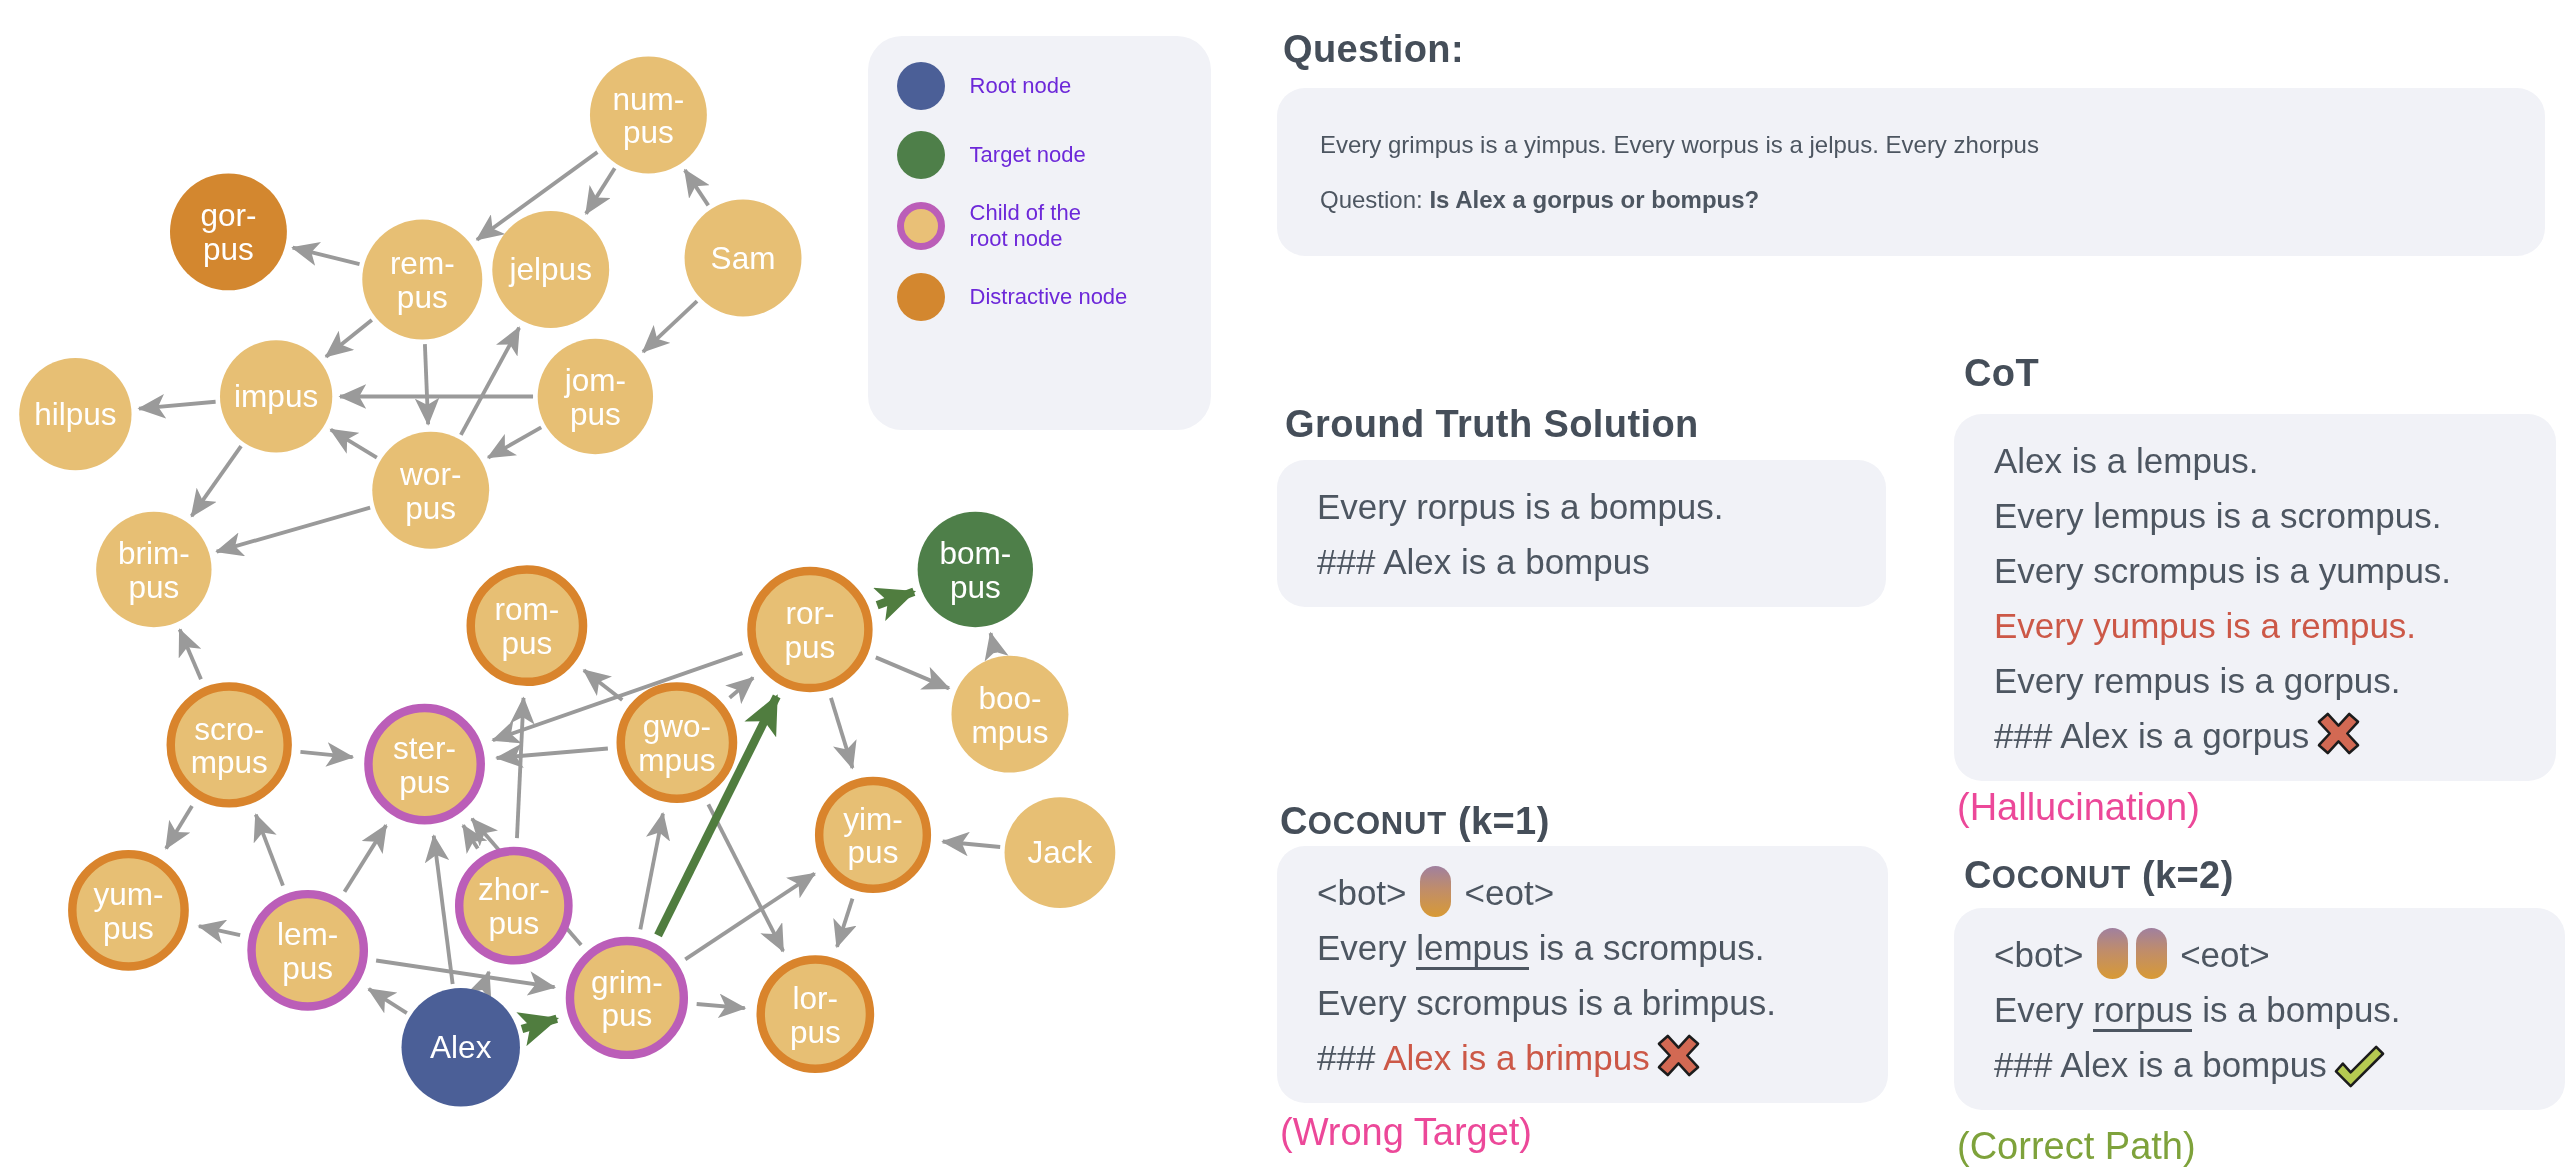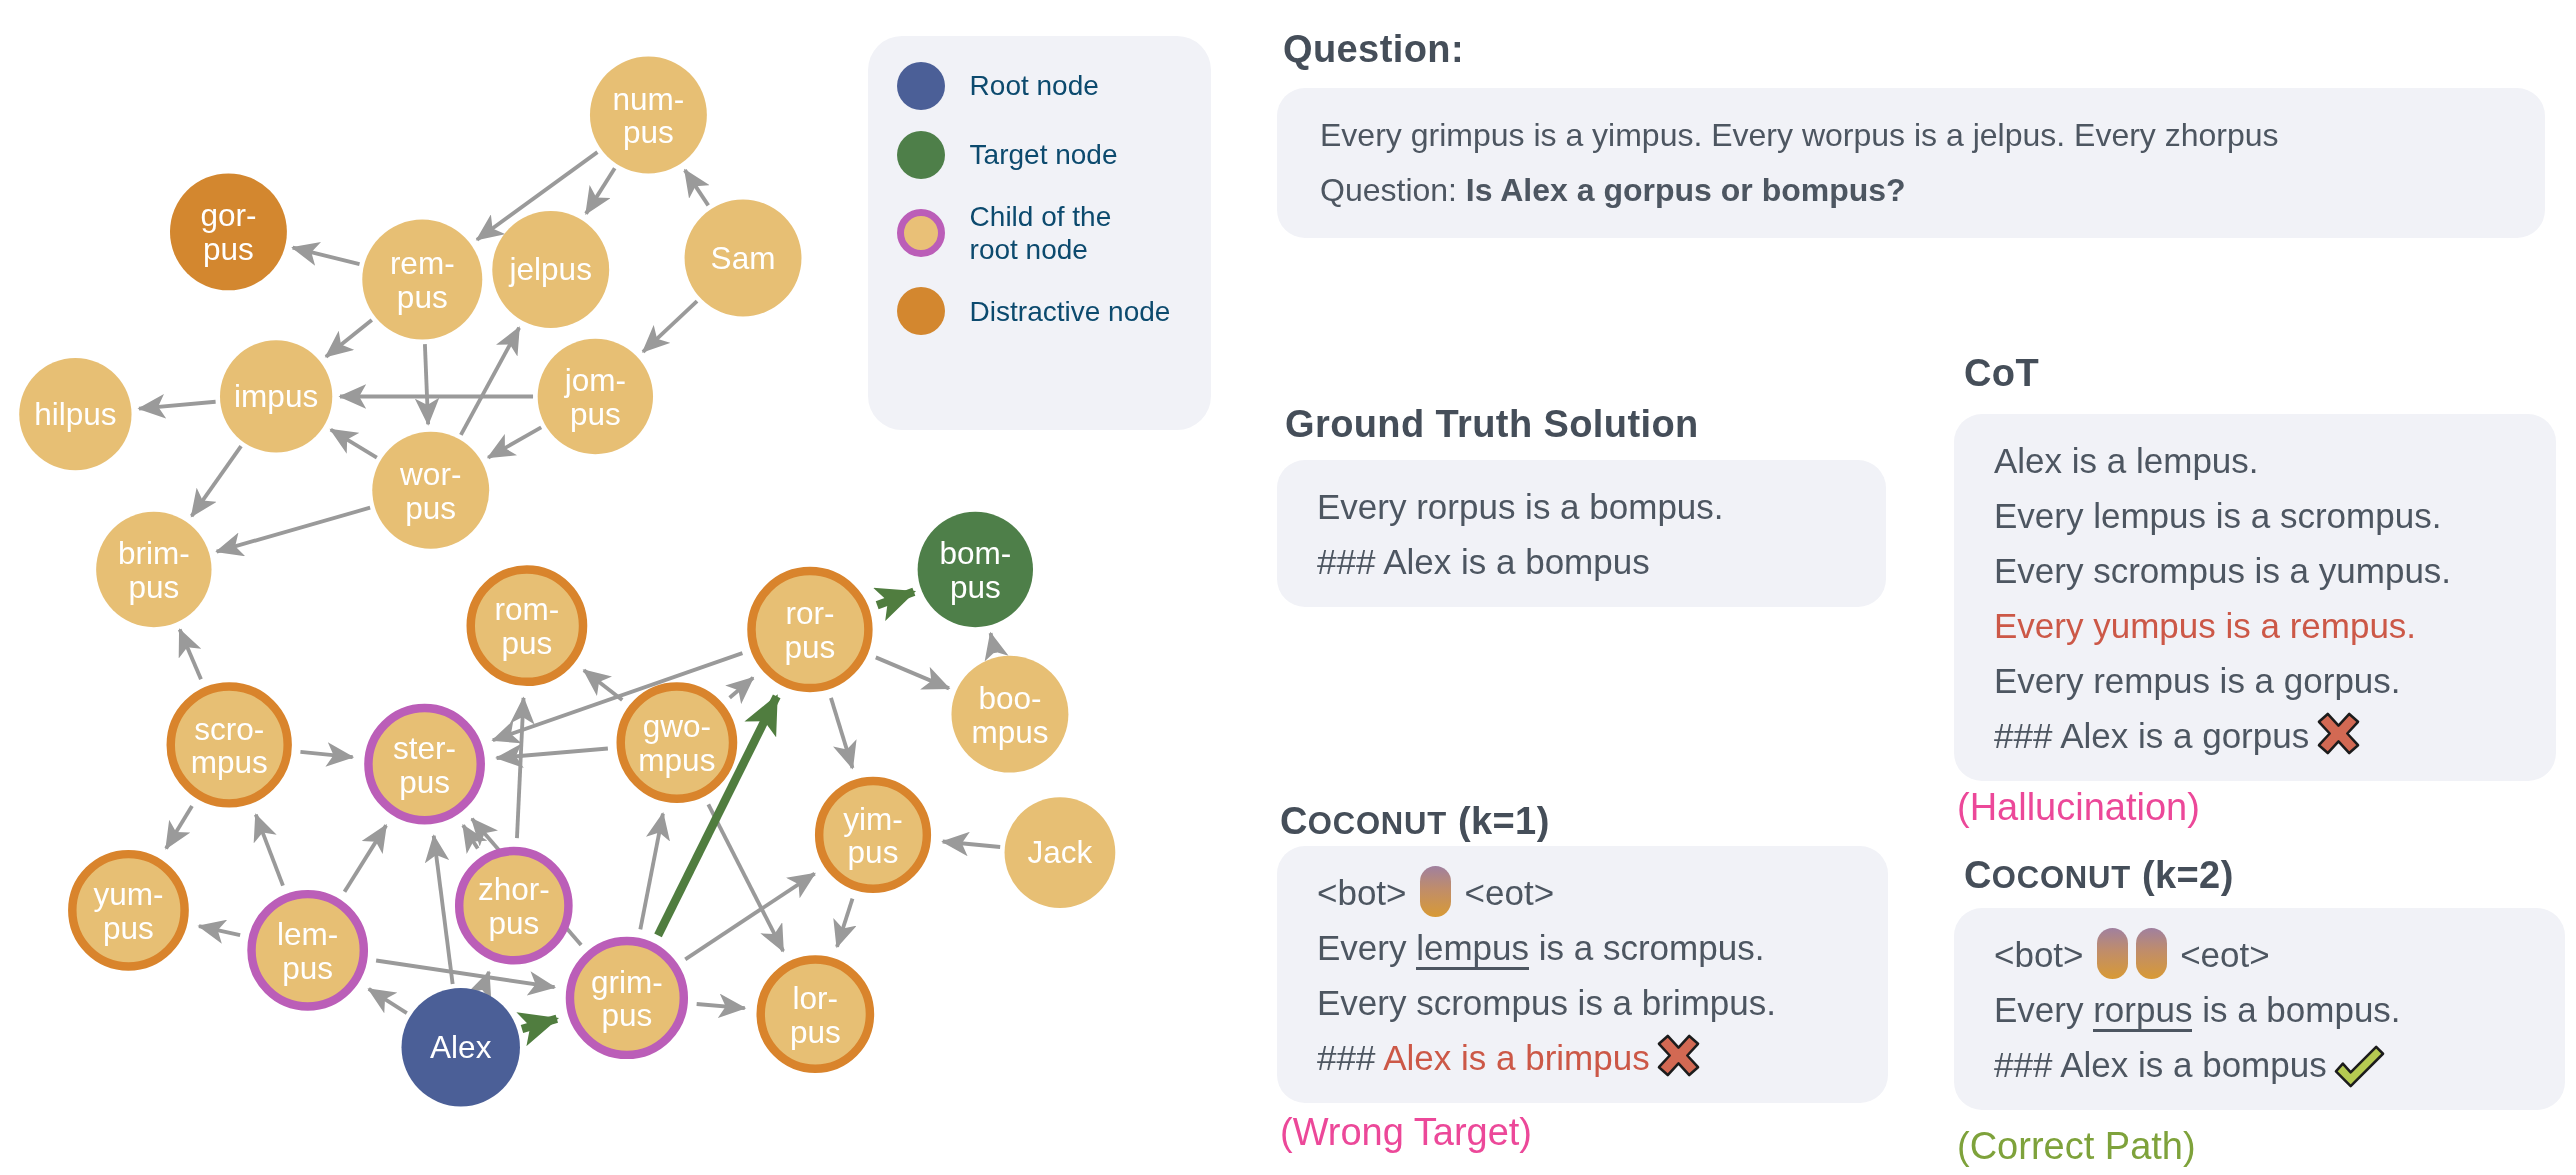--- a/index.html
+++ b/index.html
@@ -19,29 +19,29 @@
     background:#f1f2f7;border-radius:34px;box-sizing:border-box;
     padding:26px 23px 23px 29px;display:flex;flex-direction:column;gap:21px;
   }
   .legend-item{display:flex;align-items:center;gap:24.6px;}
   .sw{width:48px;height:48px;border-radius:50%;box-sizing:border-box;flex:0 0 48px;}
   .sw.root{background:#4b5f97;}
   .sw.target{background:#4e7f49;}
   .sw.distractive{background:#d3872f;}
   .sw.child{background:#e9c077;border:7.7px solid #bb5eb8;}
   .sw.grandchild{background:#e9c077;border:7.7px solid #d9842c;}
-  .legend-label{font-size:28px;color:#0c4a6e;line-height:1.18;}
+  .legend-label{font-size:22px;color:#6d28d9;line-height:1.18;}
   
   .sec-title{position:absolute;margin:0;font-size:38px;font-weight:bold;color:#454e59;letter-spacing:0.4px;}
   .cnut-caps{font-size:31px;letter-spacing:0.8px;}
   .bubble{
     position:absolute;background:#f1f2f7;border-radius:28px;box-sizing:border-box;
     color:#4d5661;font-size:35px;line-height:55px;padding:18.5px 40px;white-space:pre-wrap;
   }
-  #question-bubble{font-size:32px;line-height:55px;padding:20px 43px;}
+  #question-bubble{font-size:24px;line-height:55px;padding:29px 43px;}
   .tline .b{font-weight:bold;}
   .tline .u{border-bottom:3.1px solid #4d5661;padding-bottom:0.8px;}
   .tline .red{color:#cc5847;}
   .caption{position:absolute;font-size:38px;}
   .caption.red{color:#ec4899;}
   .caption.green{color:#7ea23b;}
   
   .pill{
     display:inline-block;width:31px;height:51px;border-radius:16px;margin:0 3.8px;
     vertical-align:-12.3px;

